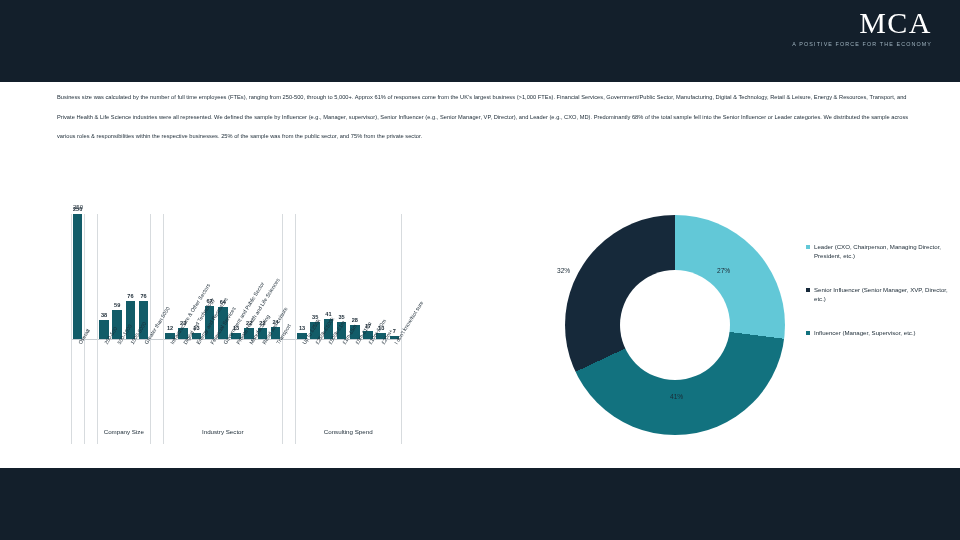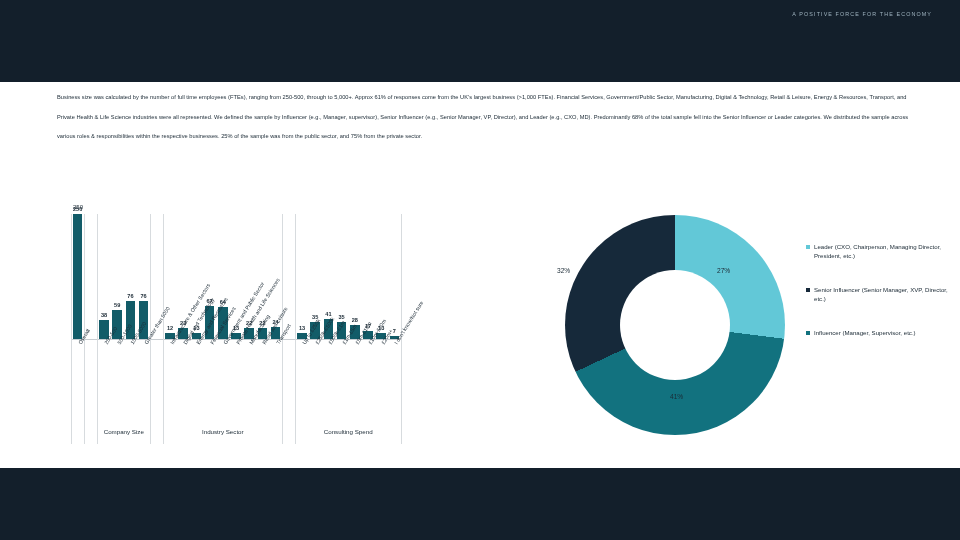--- a/index.html
+++ b/index.html
@@ -207,20 +207,21 @@
     font-weight: 400;
   }
 </style>
 </head>
 <body>
 
 <div class="slide">
 
   <div class="header-band"></div>
   <div class="logo-block">
+    <div class="logo-mark">MCA</div>
     <div class="logo-tagline">A POSITIVE FORCE FOR THE ECONOMY</div>
   </div>
 
   <div class="body-copy">Business size was calculated by the number of full time employees (FTEs), ranging from 250-500, through to 5,000+. Approx 61% of responses come from the UK's largest business (&gt;1,000 FTEs). Financial Services, Government/Public Sector, Manufacturing, Digital &amp; Technology, Retail &amp; Leisure, Energy &amp; Resources, Transport, and Private Health &amp; Life Science industries were all represented. We defined the sample by Influencer (e.g., Manager, supervisor), Senior Influencer (e.g., Senior Manager, VP, Director), and Leader (e.g., CXO, MD). Predominantly 68% of the total sample fell into the Senior Influencer or Leader categories. We distributed the sample across various roles &amp; responsibilities within the respective businesses. 25% of the sample was from the public sector, and 75% from the private sector.</div>
 
   <div class="chart-area">
     <div class="axis-max-label">250</div>
     <div class="plot">
       <div class="bars" id="bars-container">
           <div class="bar-slot" style="left: 1.848px; width: 9.504px; height: 125px;">

